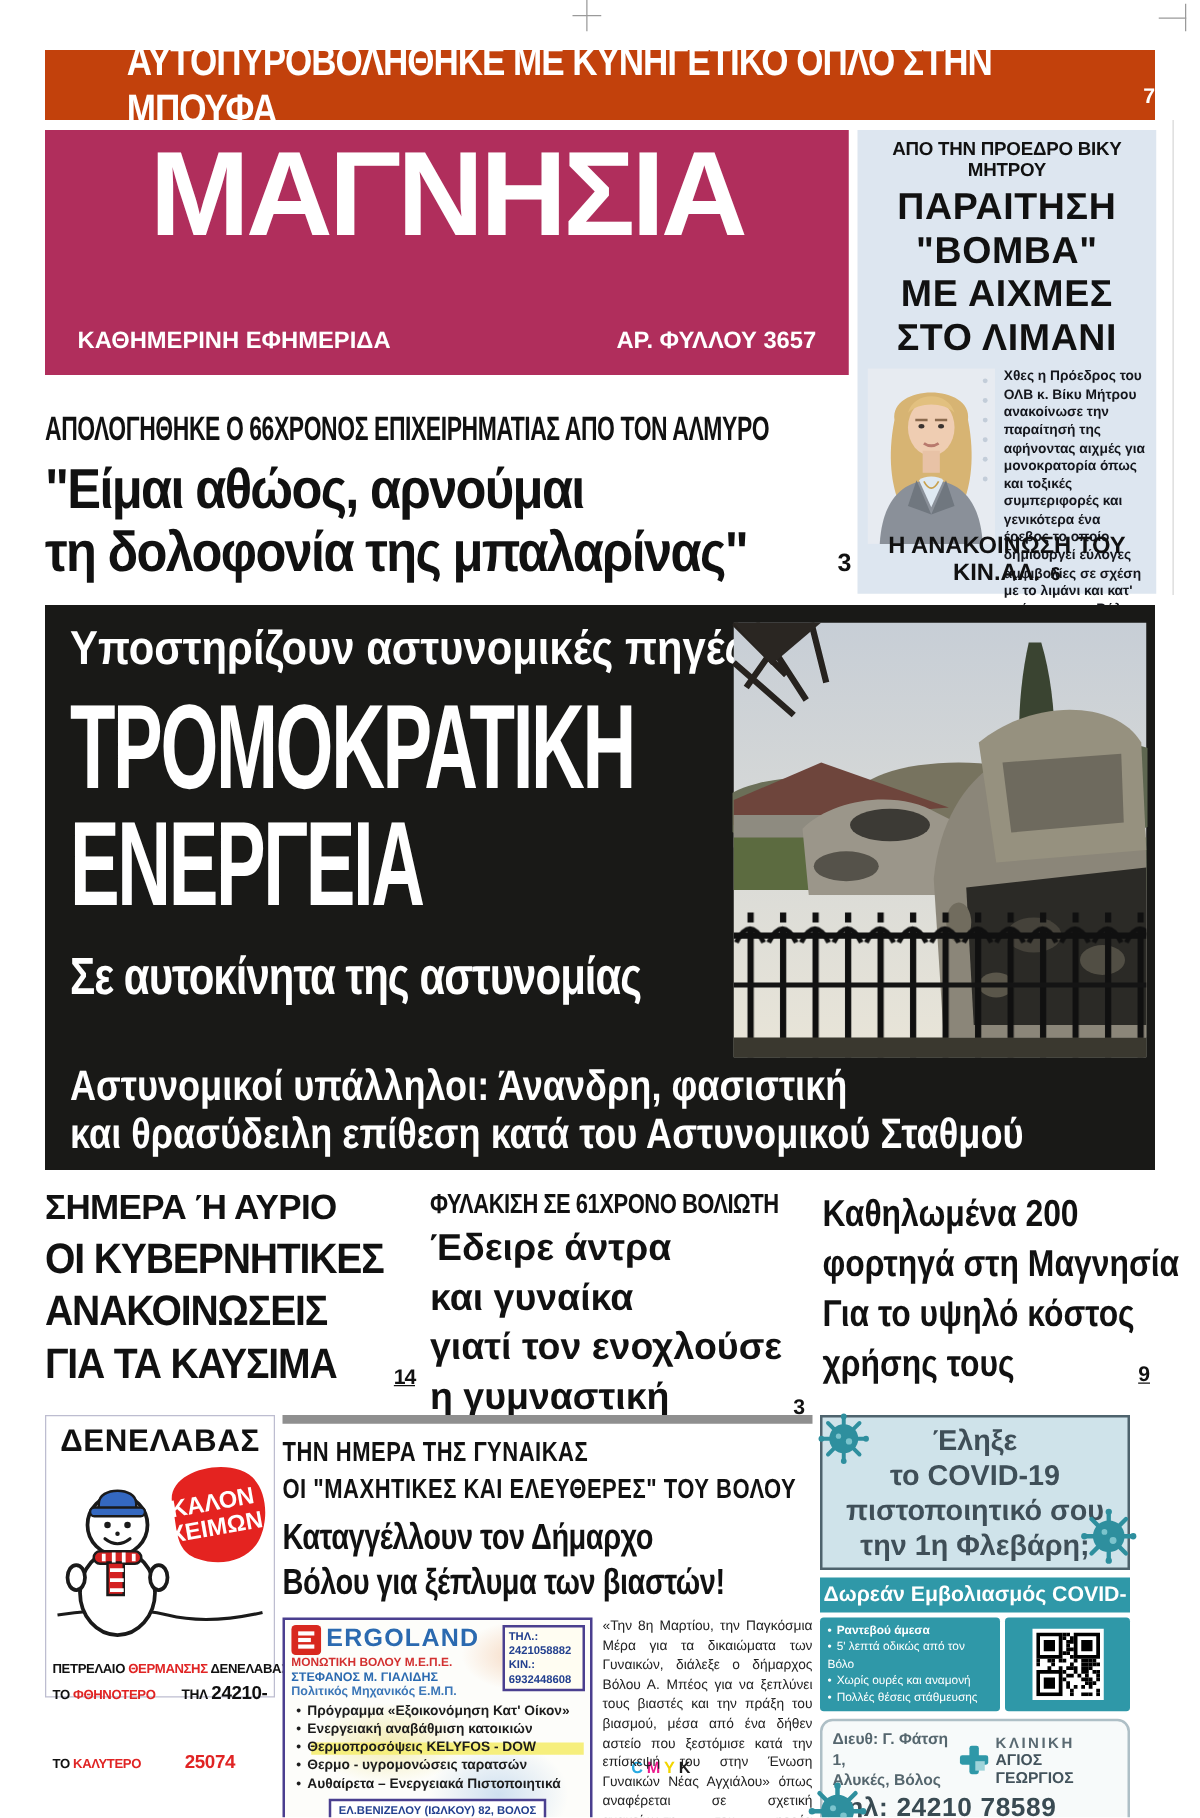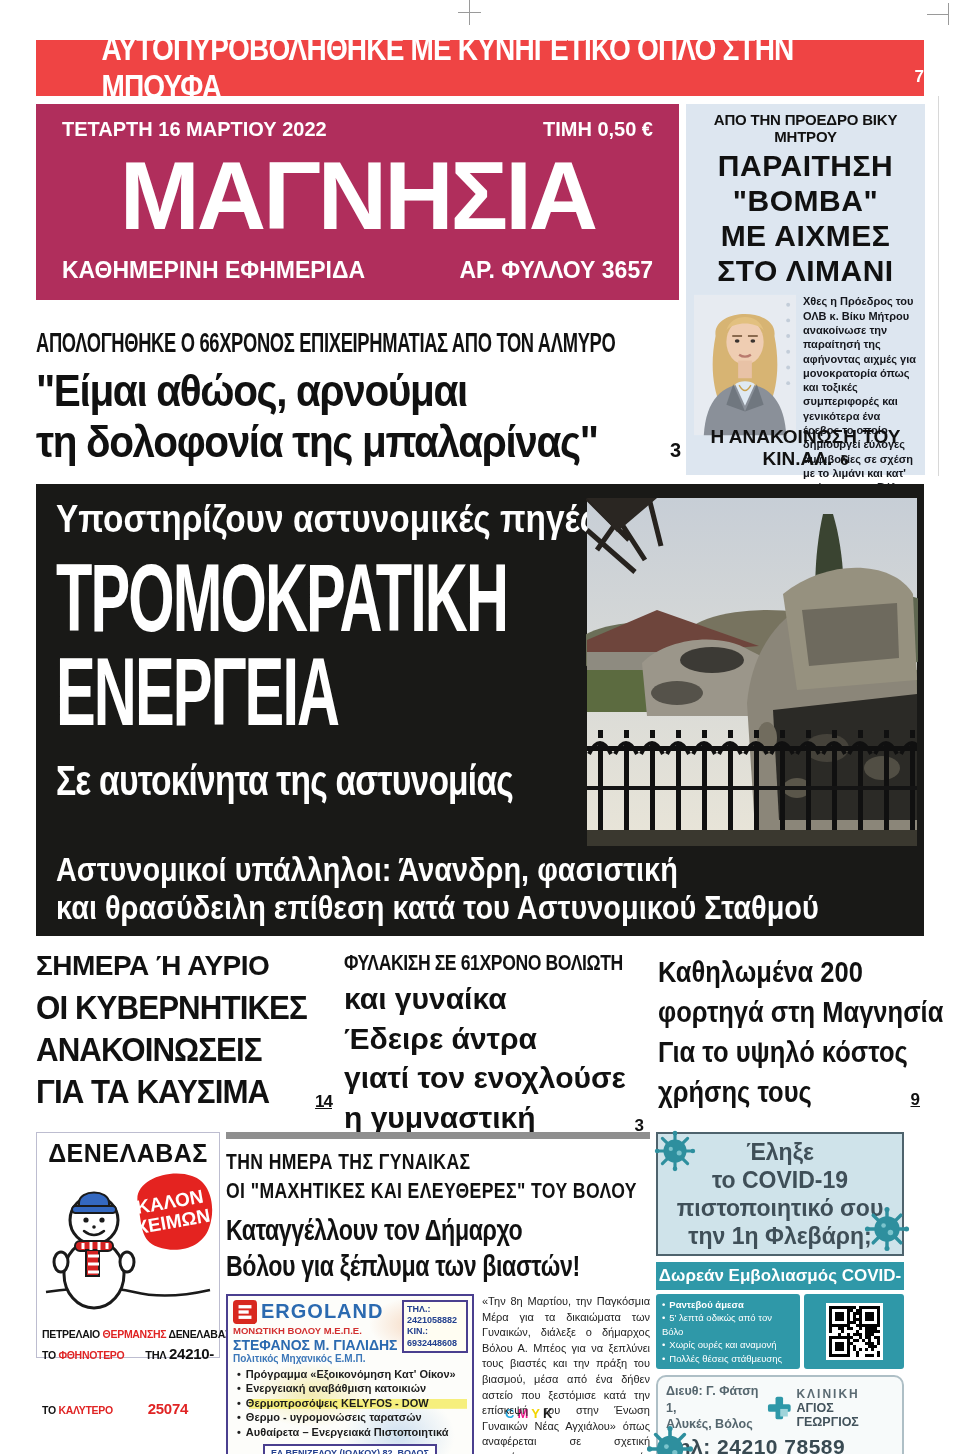--- a/index.html
+++ b/index.html
@@ -7,21 +7,21 @@
         font-family:"Liberation Sans",sans-serif;overflow:hidden;color:#111;}
   [data-name]{box-sizing:border-box;}
   .cx{display:inline-block;transform-origin:left center;white-space:nowrap;}
 
   
   .mark{position:absolute;background:#9a9a9a;}
   .cmyk{position:absolute;left:505px;top:1406px;font-size:13px;font-weight:bold;letter-spacing:3px;}
   .cmyk .c{color:#29abe2}.cmyk .m{color:#ec1c8d}.cmyk .y{color:#f2d500}.cmyk .k{color:#1a1a1a}
 
   
-  .topstrip{position:absolute;left:36px;top:40px;width:888px;height:56px;background:#ef4444;
+  .topstrip{position:absolute;left:36px;top:40px;width:888px;height:56px;background:#c2410c;
             display:flex;align-items:center;justify-content:center;color:#fff;}
   .topstrip .hl{font-size:33px;font-weight:bold;letter-spacing:-1px;transform:scaleX(.85);transform-origin:center;}
   .topstrip .pref{font-size:17px;font-weight:bold;align-self:flex-end;margin:0 0 9px 6px;}
 
   
   .masthead{position:absolute;left:36px;top:104px;width:643px;height:196px;background:#b02e5c;color:#fff;
             display:flex;flex-direction:column;justify-content:space-between;padding:14px 26px 16px;}
   .masthead .row{display:flex;justify-content:space-between;font-size:20px;font-weight:bold;}
   .masthead .title{font-size:96px;font-weight:bold;letter-spacing:-3px;text-align:center;line-height:.92;margin-top:-6px;}
 
@@ -97,21 +97,21 @@
   
   .ergoland{flex:0 0 248px;height:163px;border:2.5px solid #4a3f8f;position:relative;padding:4px 5px;
     background:
       radial-gradient(70px 40px at 78% 18%, #f6d8c0 0%, rgba(246,216,192,0) 70%),
       radial-gradient(90px 46px at 34% 62%, #f3ecb2 0%, rgba(243,236,178,0) 70%),
       radial-gradient(80px 60px at 70% 88%, #cfe0f0 0%, rgba(207,224,240,0) 70%),
       #fdfdfa;}
   .ergoland .brandrow{display:flex;align-items:center;gap:4px;}
   .ergoland .brand{font-size:20px;font-weight:bold;color:#2b6ab0;letter-spacing:1px;}
   .ergoland .company{font-size:9.5px;font-weight:bold;color:#d23030;margin-top:1px;}
-  .ergoland .person{font-size:14px;font-weight:bold;color:#2b6ab0;margin-top:1px;}
+  .ergoland .person{font-size:10px;font-weight:bold;color:#2b6ab0;margin-top:1px;}
   .ergoland .ptitle{font-size:10px;font-weight:bold;color:#3c77b8;}
   .ergoland .phonebox{position:absolute;top:4px;right:4px;width:66px;border:2px solid #4a3f8f;background:#fffdf2;
                       font-size:9px;font-weight:bold;color:#23408f;padding:2px 3px;line-height:1.25;}
   .ergoland ul{margin:3px 0 0;padding:0 0 0 4px;list-style:none;}
   .ergoland li{font-size:11px;font-weight:bold;color:#1c1c1c;line-height:1.32;white-space:nowrap;}
   .ergoland li::before{content:"•";margin-right:5px;}
   .ergoland li:nth-child(3) {background:linear-gradient(0deg,#f6ef7d,#f6ef7d) 12px 60%/95% 70% no-repeat;}
   .ergoland .addr{margin:4px auto 0;width:max-content;border:2px solid #4a3f8f;background:#fff;
                   font-size:9px;font-weight:bold;color:#23408f;padding:2px 6px;}
 
@@ -155,26 +155,22 @@
   <div class="cmyk" data-name="cmyk-mark">
     <span class="c" data-name="cmyk-c">C</span><span class="m" data-name="cmyk-m">M</span><span class="y" data-name="cmyk-y">Y</span><span class="k" data-name="cmyk-k">K</span>
   </div>
 
   <div class="topstrip" data-name="top-strip-story">
     <span class="hl" data-name="top-strip-headline">ΑΥΤΟΠΥΡΟΒΟΛΗΘΗΚΕ ΜΕ ΚΥΝΗΓΕΤΙΚΟ ΟΠΛΟ ΣΤΗΝ ΜΠΟΥΦΑ</span>
     <span class="pref" data-name="top-strip-page-ref">7</span>
   </div>
 
   <div class="masthead" data-name="masthead">
-    <div class="row">
-      <span data-name="masthead-date">ΤΕΤΑΡΤΗ 16 ΜΑΡΤΙΟΥ 2022</span>
-      <span data-name="masthead-price">ΤΙΜΗ 0,50 €</span>
-    </div>
     <div class="title" data-name="newspaper-title">ΜΑΓΝΗΣΙΑ</div>
-    <div class="row" style="font-size:23px;align-items:flex-end;">
+    <div class="row" style="font-size:19px;align-items:flex-end;">
       <span data-name="masthead-subtitle">ΚΑΘΗΜΕΡΙΝΗ ΕΦΗΜΕΡΙΔΑ</span>
       <span data-name="masthead-issue-number">ΑΡ. ΦΥΛΛΟΥ 3657</span>
     </div>
   </div>
 
   <div class="rpanel" data-name="resignation-story">
     <div class="kick" data-name="resignation-kicker">ΑΠΟ ΤΗΝ ΠΡΟΕΔΡΟ ΒΙΚΥ ΜΗΤΡΟΥ</div>
     <div class="head" data-name="resignation-headline">
       <div data-name="resignation-headline-line">ΠΑΡΑΙΤΗΣΗ</div>
       <div data-name="resignation-headline-line">"ΒΟΜΒΑ"</div>
@@ -284,22 +280,22 @@
       <div class="prefrow">
         <span class="cx" data-name="teaser-line">ΓΙΑ ΤΑ ΚΑΥΣΙΜΑ</span>
         <span class="pref" data-name="teaser-fuel-page-ref">14</span>
       </div>
     </div>
   </div>
 
   <div class="teaser t2" data-name="teaser-gym-story">
     <div class="kick"><span class="cx" data-name="teaser-gym-kicker">ΦΥΛΑΚΙΣΗ ΣΕ 61ΧΡΟΝΟ ΒΟΛΙΩΤΗ</span></div>
     <div class="lines" data-name="teaser-gym-headline">
+      <div data-name="teaser-line">Έδειρε άντρα</div>
       <div data-name="teaser-line">και γυναίκα</div>
-      <div data-name="teaser-line">Έδειρε άντρα</div>
       <div data-name="teaser-line">γιατί τον ενοχλούσε</div>
       <div class="prefrow">
         <span data-name="teaser-line">η γυμναστική</span>
         <span class="pref" data-name="teaser-gym-page-ref">3</span>
       </div>
     </div>
   </div>
 
   <div class="teaser t3" data-name="teaser-trucks-story">
     <div class="lines" data-name="teaser-trucks-headline">

